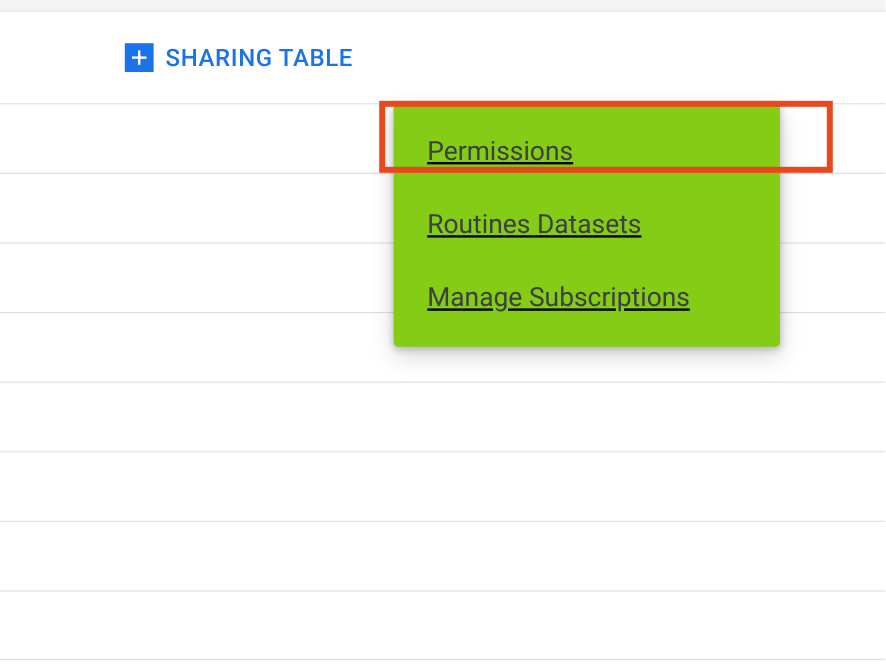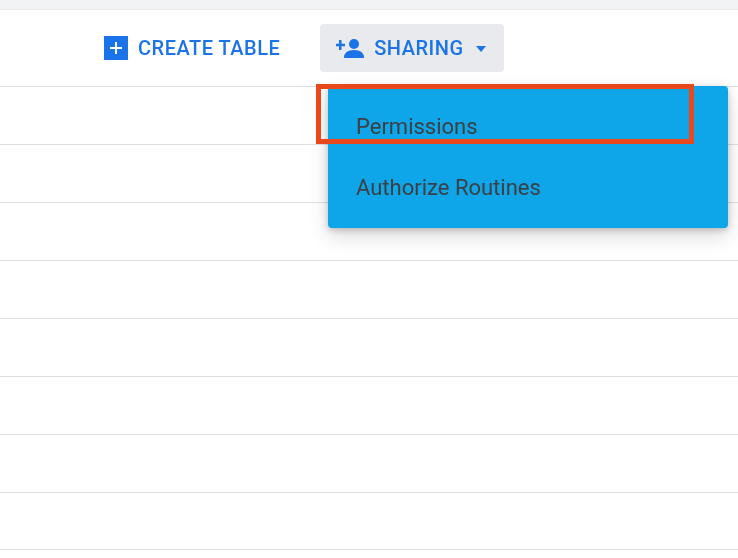--- a/index.html
+++ b/index.html
@@ -83,26 +83,27 @@
       height: 58px;
       border-top: 1px solid #e0e0e0;
     }
     .table-row:last-child {
       border-bottom: 1px solid #e0e0e0;
     }
     .dropdown-menu {
       position: absolute;
       top: 86px;
       left: 328px;
-      width: 400px;
-      background: #0ea5e9;
+      width: 322px;
+      background: #84cc16;
       box-shadow: 0 2px 6px rgba(0,0,0,0.2), 0 8px 20px rgba(0,0,0,0.15);
       border-radius: 4px;
       padding: 10px 0;
       z-index: 10;
+      text-decoration: underline;
     }
     .dropdown-item {
       padding: 18px 28px;
       font-size: 22px;
       color: #3c4043;
       cursor: pointer;
       font-weight: 400;
     }
     .highlight-box {
       position: absolute;
@@ -123,55 +124,42 @@
 <div class="toolbar">
   <div class="spacer"></div>
 
   <button class="toolbar-btn">
     <span class="icon-plus-box">
       <svg width="16" height="16" viewBox="0 0 16 16">
         <rect x="7" y="2" width="2" height="12" fill="#fff"></rect>
         <rect x="2" y="7" width="12" height="2" fill="#fff"></rect>
       </svg>
     </span>
-    <span>CREATE TABLE</span>
+    <span>SHARING TABLE</span>
   </button>
 
-  <button class="toolbar-btn active">
-    <span>
-      <svg class="icon-share" width="28" height="24" viewBox="0 0 28 24">
-        <circle cx="18" cy="8" r="5" fill="#1a73e8"></circle>
-        <path d="M 8 22 Q 8 14 18 14 Q 28 14 28 22 Z" fill="#1a73e8"></path>
-        <rect x="3" y="4" width="2.5" height="10" fill="#1a73e8"></rect>
-        <rect x="0" y="7.75" width="9" height="2.5" fill="#1a73e8"></rect>
-      </svg>
-    </span>
-    <span>SHARING</span>
-    <span>
-      <svg class="icon-dropdown" width="14" height="14" viewBox="0 0 14 14">
-        <path d="M 2 5 L 12 5 L 7 11 Z" fill="#1a73e8"></path>
-      </svg>
-    </span>
-  </button>
 
 </div>
 
 <div class="table-area">
   <div class="table-row"></div>
   <div class="table-row"></div>
   <div class="table-row"></div>
   <div class="table-row"></div>
   <div class="table-row"></div>
   <div class="table-row"></div>
   <div class="table-row"></div>
   <div class="table-row"></div>
 </div>
 
 <div class="dropdown-menu">
   <div class="dropdown-item">
     <span>Permissions</span>
   </div>
   <div class="dropdown-item">
-    <span>Authorize Routines</span>
+    <span>Routines Datasets</span>
+  </div>
+  <div class="dropdown-item">
+    <span>Manage Subscriptions</span>
   </div>
 </div>
 
 <div class="highlight-box"></div>
 
 </body></html>

